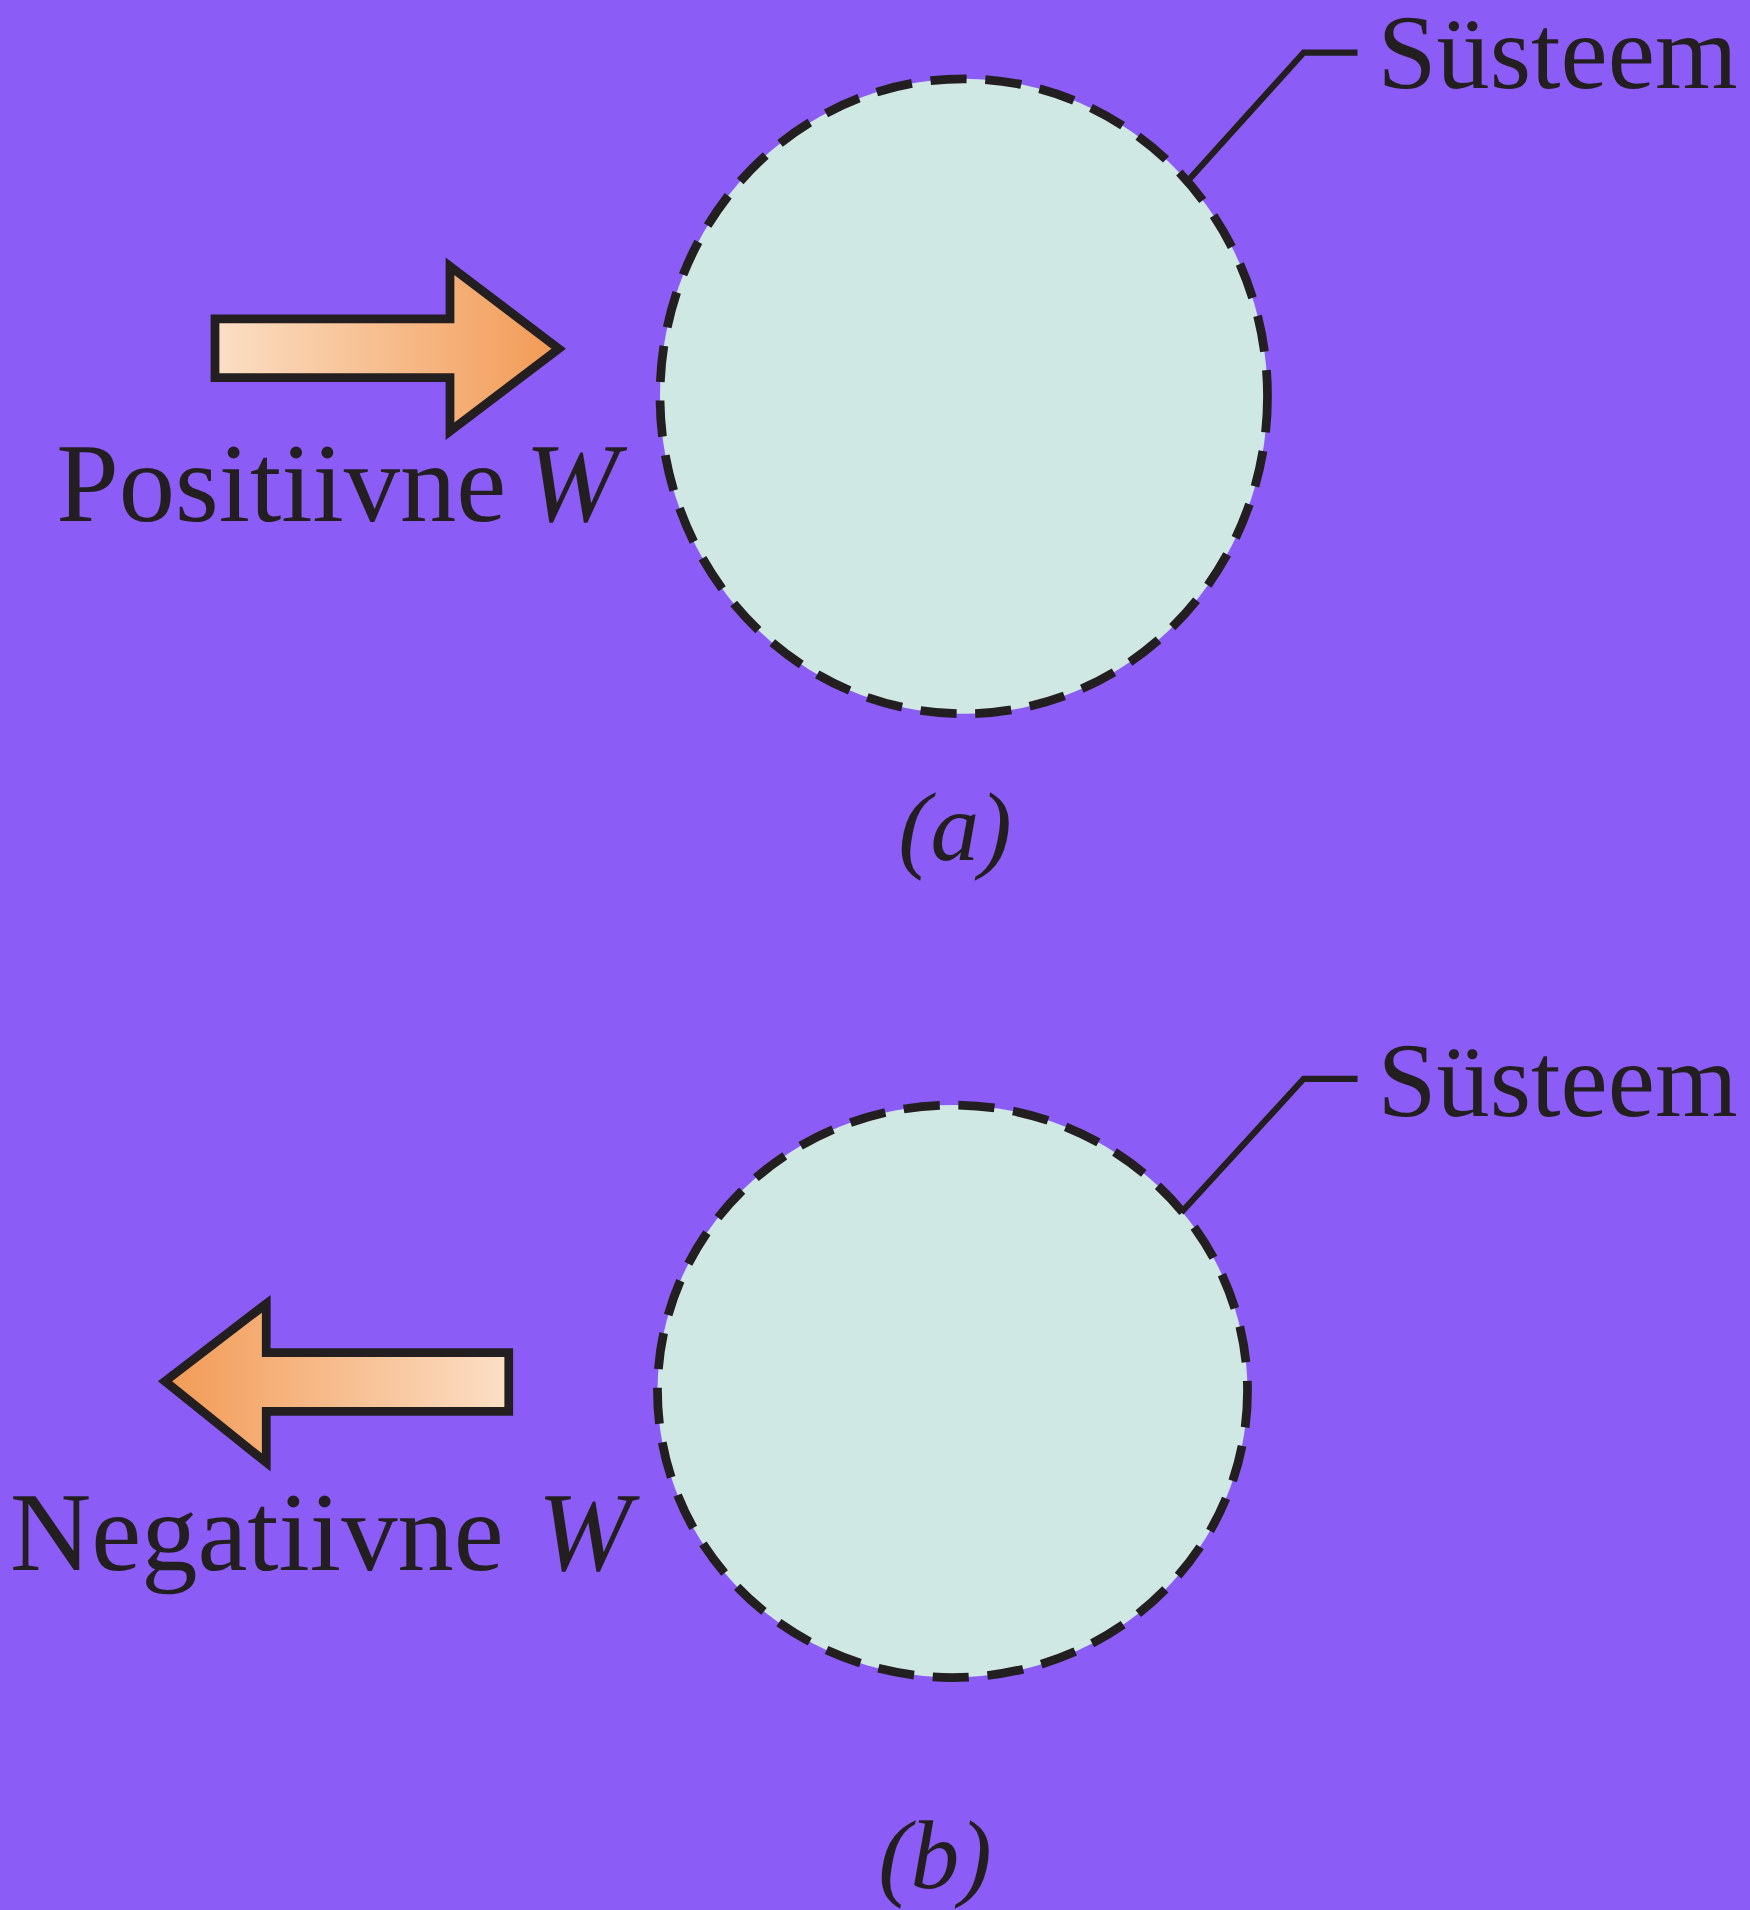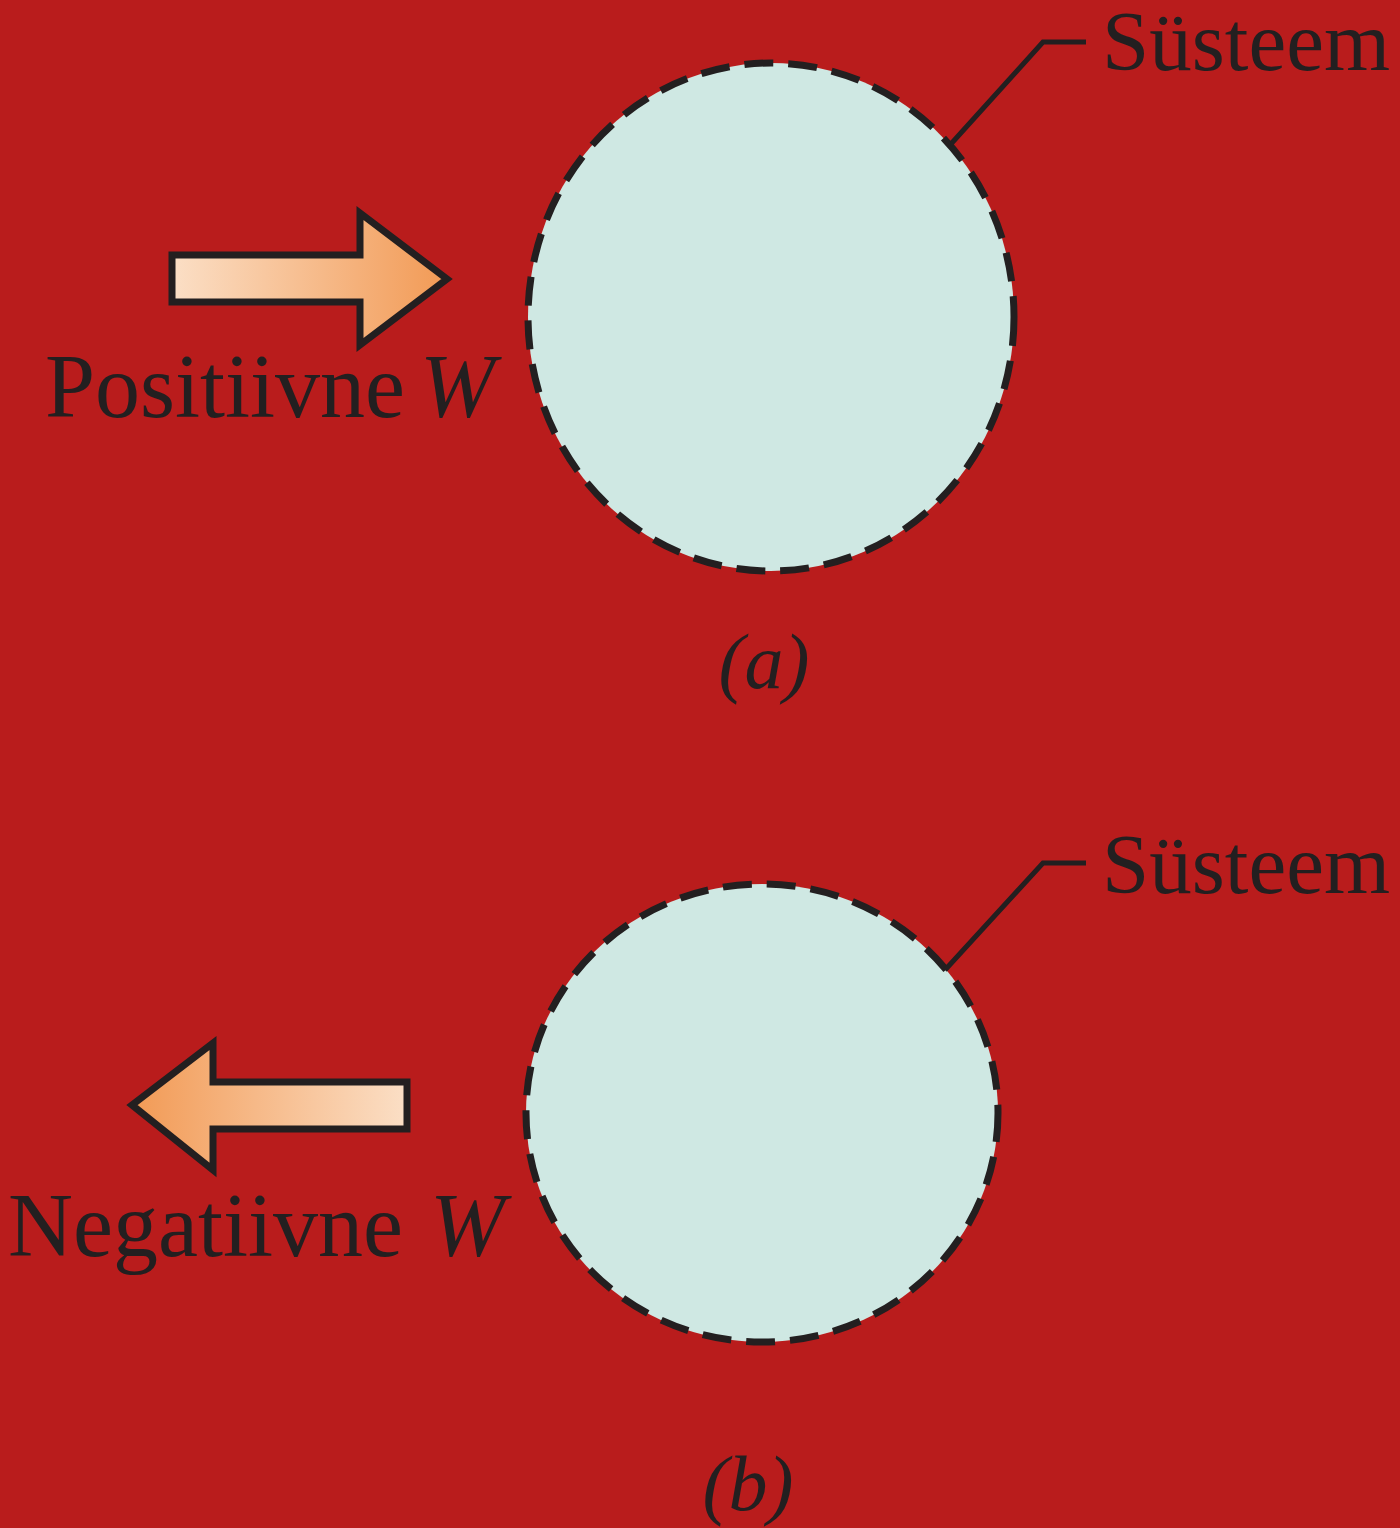--- a/index.html
+++ b/index.html
@@ -4,21 +4,21 @@
 <style>
   html, body {
     margin: 0;
     padding: 0;
     background: #ffffff;
   }
   .figure-wrap {
     width: 1400px;
     height: 1528px;
     position: relative;
-    background: #b91c1c;
+    background: #8b5cf6;
     overflow: hidden;
   }
   svg { display: block; }
   .boundary {
     stroke: #231f20;
     stroke-width: 7;
     stroke-dasharray: 29 15;
     stroke-linecap: butt;
   }
   .leader {

